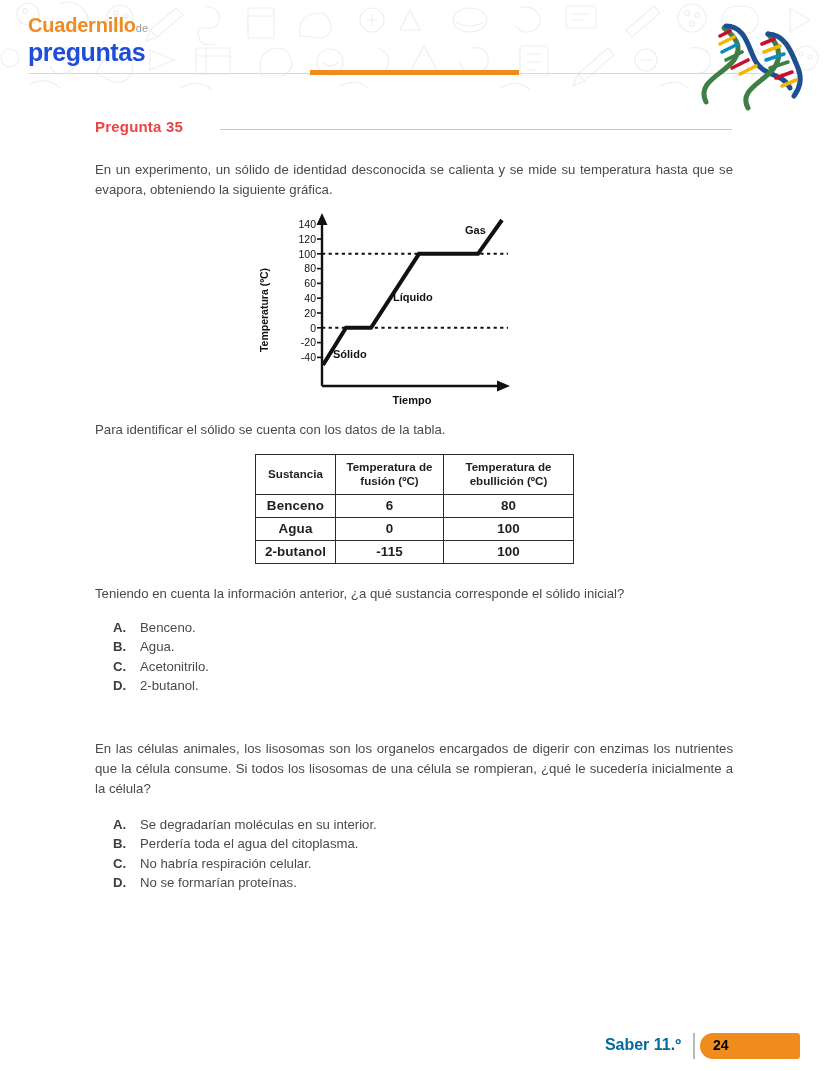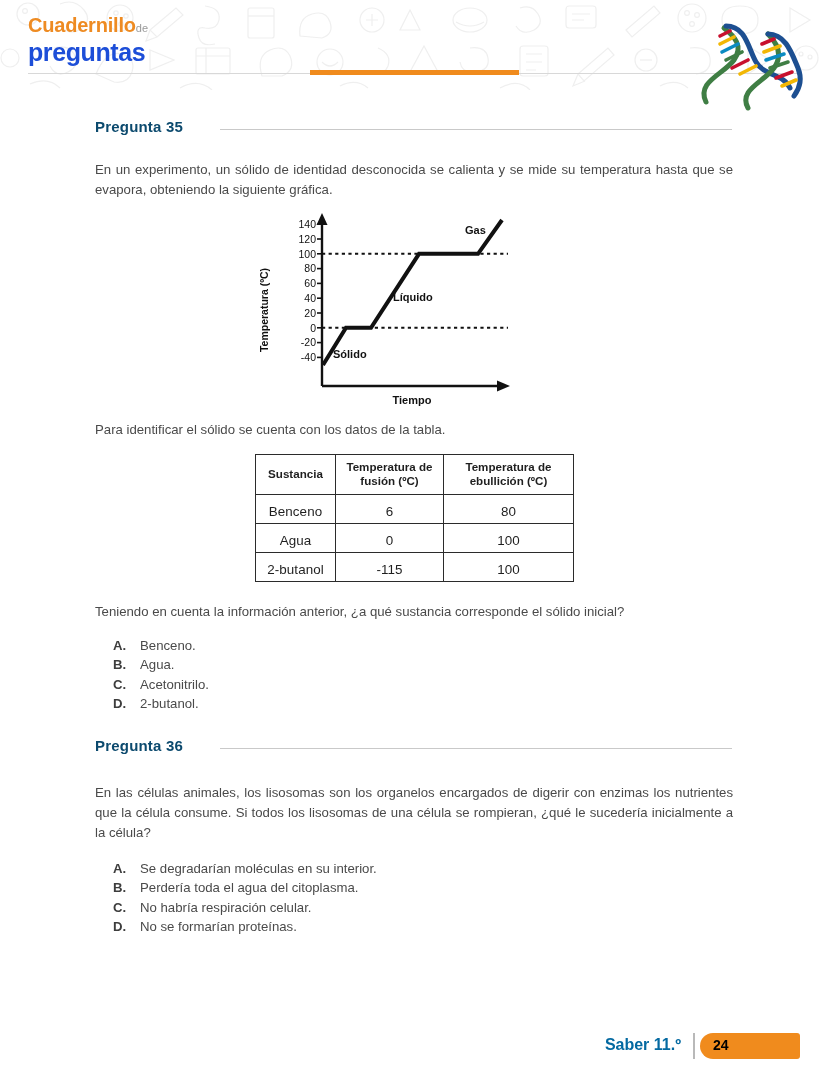--- a/index.html
+++ b/index.html
@@ -101,21 +101,21 @@
     position: relative;
     margin: 0 0 0 95px;
     height: 26px;
   }
   .q-heading-label {
     position: absolute;
     left: 0;
     top: 0;
     font-size: 15px;
     font-weight: bold;
-    color: #0c4a6e;
+    color: #ef4444;
     letter-spacing: 0.2px;
     white-space: nowrap;
   }
   .q-heading-rule {
     position: absolute;
     top: 11px;
     height: 1px;
     background: #c9c9c9;
   }
 
@@ -179,22 +179,22 @@
     color: #1f1f1f;
   }
   table.data-table th {
     font-size: 11.6px;
     font-weight: bold;
     line-height: 14px;
     padding: 5px 2px 6px 2px;
   }
   table.data-table td {
     font-size: 13.4px;
-    font-weight: normal;
-    padding: 9px 2px 4px 2px;
+    font-weight: bold;
+    padding: 3px 2px 4px 2px;
     letter-spacing: 0.1px;
   }
   col.c1 { width: 80px; }
   col.c2 { width: 108px; }
   col.c3 { width: 130px; }
 
   
   .page-footer {
     position: absolute;
     left: 0;
@@ -471,24 +471,20 @@
         <span class="option-letter">D.</span>
         <span class="option-text">2-butanol.</span>
       </li>
     </ul>
   </div>
 
   <div class="spacer-24"></div>
 
   <div class="q-block">
 
-    <div class="q-heading">
-      <span class="q-heading-label">Pregunta 36</span>
-      <span class="q-heading-rule" style="left:125px; width:512px;"></span>
-    </div>
 
     <div class="spacer-20"></div>
 
     <p class="body-text">En las células animales, los lisosomas son los organelos encargados de digerir con enzimas los nutrientes que la célula consume. Si todos los lisosomas de una célula se rompieran, ¿qué le sucedería inicialmente a la célula?</p>
 
     <div class="spacer-16"></div>
 
     <ul class="options">
       <li class="option-row">
         <span class="option-letter">A.</span>

